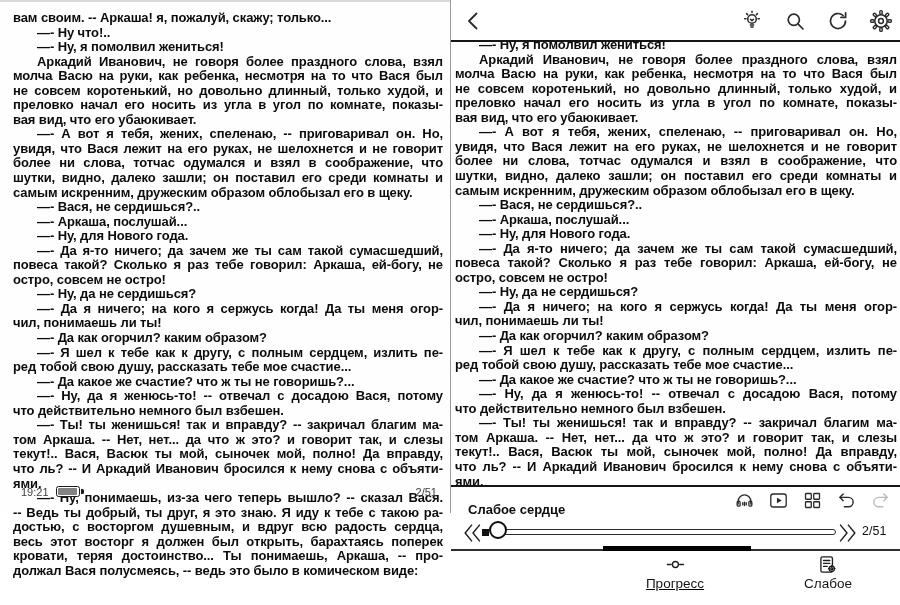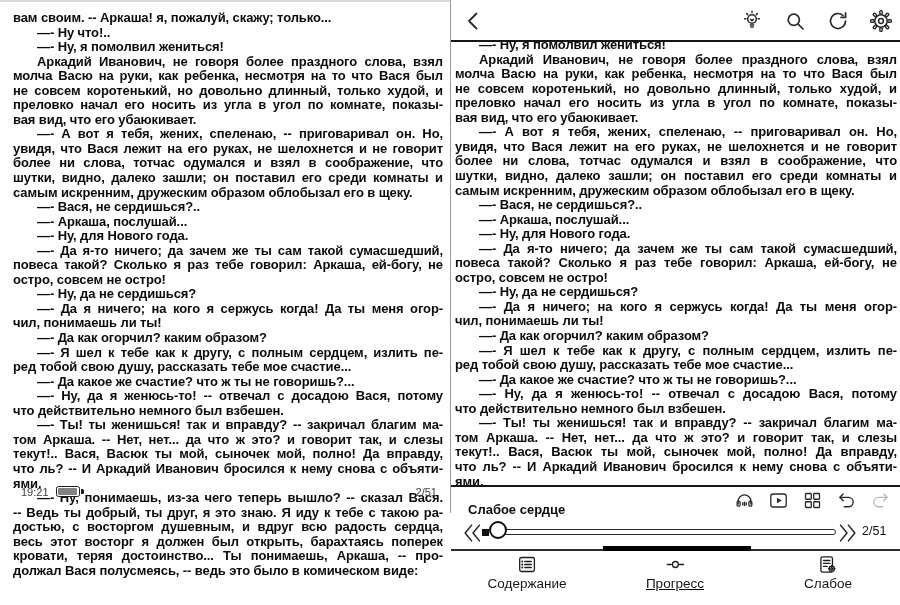--- a/index.html
+++ b/index.html
@@ -266,28 +266,20 @@
             <path d="M6 4.5L13 13l-7 8.5"></path>
             <path d="M14.5 4.5L21.5 13l-7 8.5"></path>
           </svg>
       </div>
       <div class="slider-label">2/51</div>
     </div>
 
     <div class="tab-line"></div>
     <div class="tab-indicator"></div>
 
-    <div class="nav-item n0">
-      <svg class="nav-icon" viewBox="0 0 24 24" fill="none" stroke="#1d1d1d" stroke-width="1.5" stroke-linecap="round">
-        <rect x="3.6" y="4" width="16.8" height="16" rx="2"></rect>
-        <path d="M9.4 8.6h7.4M9.4 12h7.4M9.4 15.4h7.4"></path>
-        <path d="M6.5 8.6h0.02M6.5 12h0.02M6.5 15.4h0.02" stroke-width="2.2"></path>
-      </svg>
-      <div class="nav-label">Содержание</div>
-    </div>
     <div class="nav-item n1">
       <svg class="nav-icon" viewBox="0 0 24 24" fill="none" stroke="#1d1d1d" stroke-width="1.5" stroke-linecap="round">
         <path d="M2.8 12h4.4M16.8 12h4.4"></path>
           <circle cx="12" cy="12" r="3.4"></circle>
       </svg>
       <div class="nav-label">Прогресс</div>
     </div>
     <div class="nav-item n2">
       <svg class="nav-icon" viewBox="0 0 24 24" fill="none" stroke="#1d1d1d" stroke-width="1.5" stroke-linecap="round">
         <rect x="4.4" y="3.2" width="13.2" height="17.6" rx="2"></rect>

